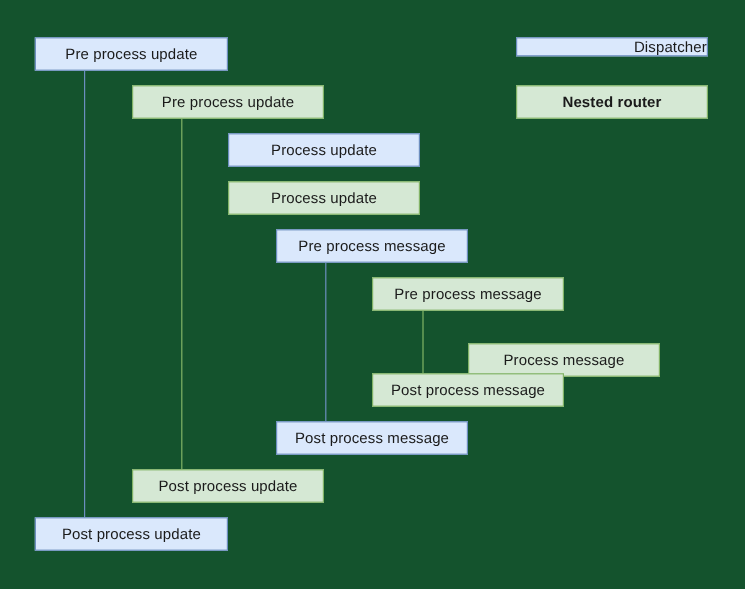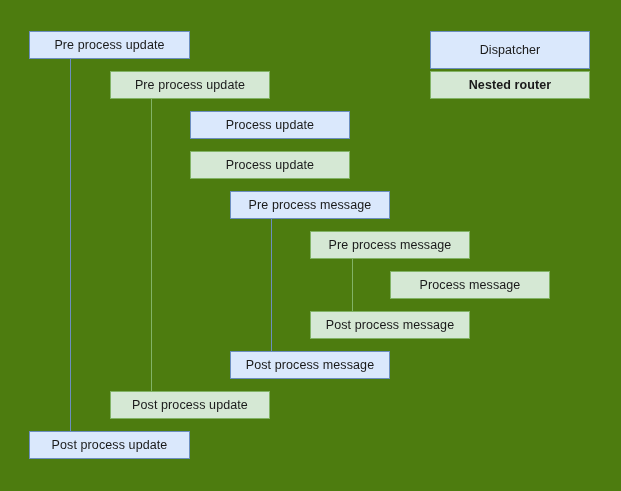--- a/index.html
+++ b/index.html
@@ -8,21 +8,21 @@
     padding: 0;
     background: #ffffff;
   }
   body {
     font-family: "Liberation Sans", sans-serif;
   }
   #canvas {
     position: relative;
     width: 621px;
     height: 491px;
-    background: #4d7c0f;
+    background: #14532d;
     overflow: hidden;
   }
   .node {
     position: absolute;
     box-sizing: border-box;
     display: flex;
     align-items: center;
     justify-content: center;
     font-size: 12.5px;
     line-height: 1;
@@ -81,39 +81,39 @@
       </div>
       <div class="node green" style="left: 190px; top: 151px; width: 160px; height: 28px;">
         <span>Process update</span>
       </div>
       <div class="node blue" style="left: 230px; top: 191px; width: 160px; height: 28px;">
         <span>Pre process message</span>
       </div>
       <div class="node green" style="left: 310px; top: 231px; width: 160px; height: 28px;">
         <span>Pre process message</span>
       </div>
-      <div class="node green" style="left: 390px; top: 271px; width: 160px; height: 28px;">
+      <div class="node green" style="left: 390px; top: 286px; width: 160px; height: 28px;">
         <span>Process message</span>
       </div>
       <div class="node green" style="left: 310px; top: 311px; width: 160px; height: 28px;">
         <span>Post process message</span>
       </div>
       <div class="node blue" style="left: 230px; top: 351px; width: 160px; height: 28px;">
         <span>Post process message</span>
       </div>
       <div class="node green" style="left: 110px; top: 391px; width: 160px; height: 28px;">
         <span>Post process update</span>
       </div>
       <div class="node blue" style="left: 29px; top: 431px; width: 161px; height: 28px;">
         <span>Post process update</span>
       </div>
     </div>
 
   <div class="legend-group" id="legend-layer">
-      <div class="node blue" style="left: 430px; top: 31px; width: 160px; height: 38px;">
+      <div class="node blue" style="left: 430px; top: 31px; width: 160px; height: 16px; justify-content: flex-end;">
         <span>Dispatcher</span>
       </div>
       <div class="node green" style="left: 430px; top: 71px; width: 160px; height: 28px; font-weight: bold;">
         <span>Nested router</span>
       </div>
     </div>
 
 </div>
 
 </body></html>

